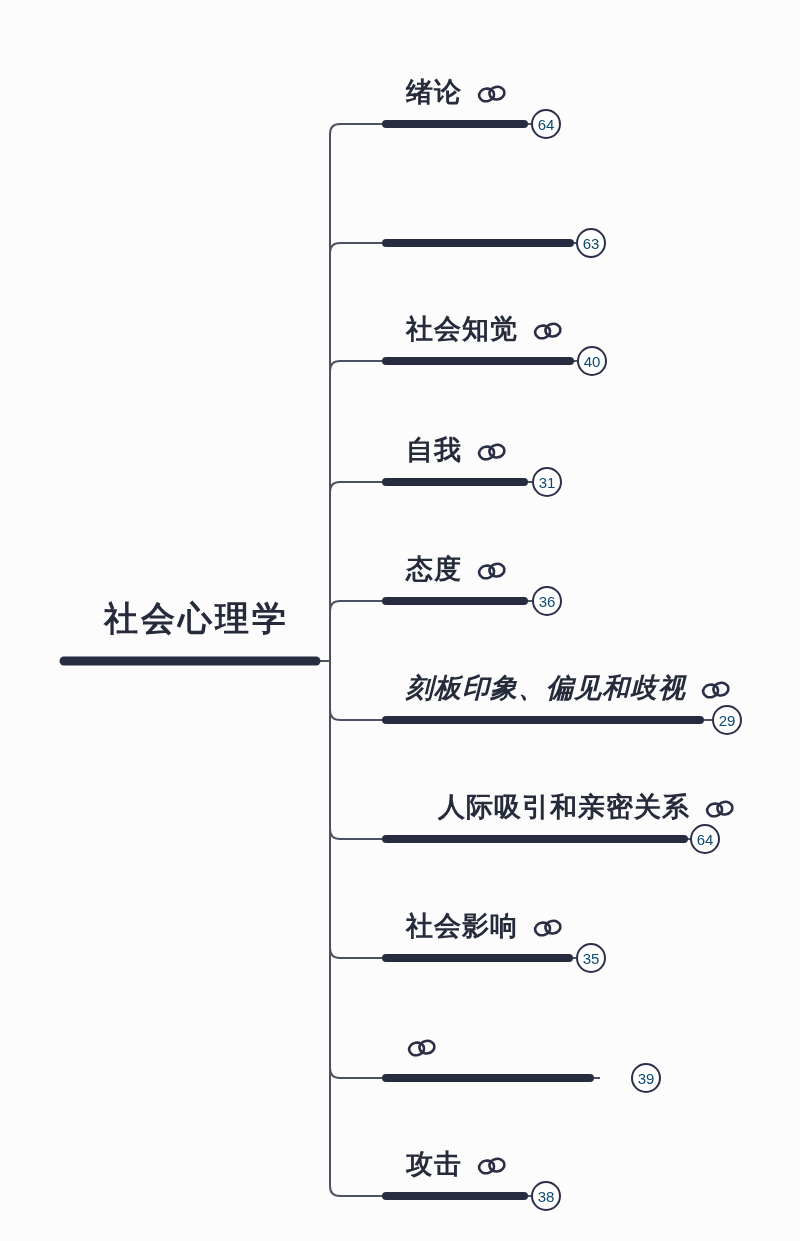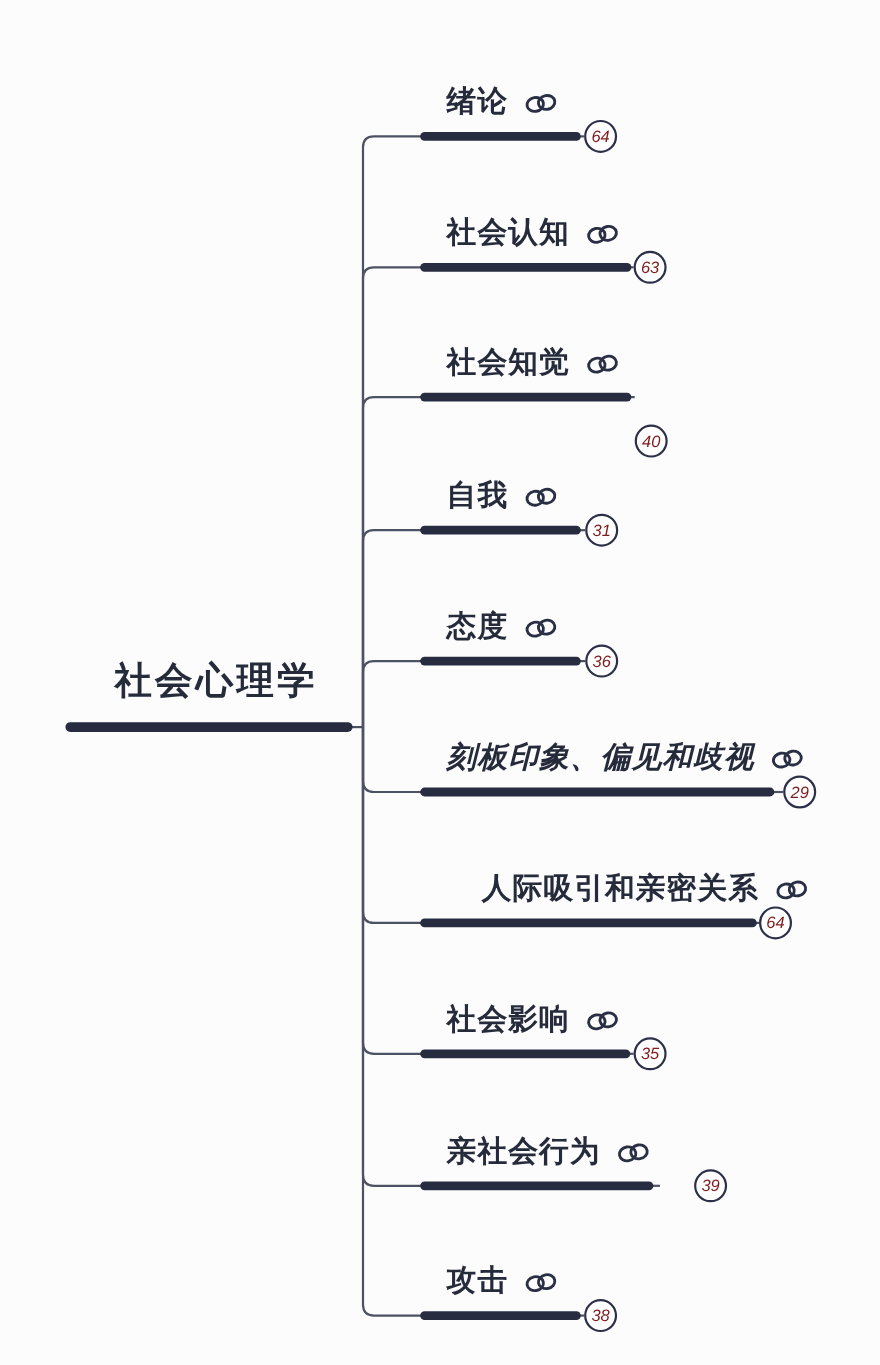--- a/index.html
+++ b/index.html
@@ -64,23 +64,22 @@
     border-radius: 50%;
     background: #ffffff;
     display: flex;
     align-items: center;
     justify-content: center;
     z-index: 2;
     cursor: pointer;
   }
   .badge span {
     font-size: 15px;
-    color: #7f1d1d;
+    color: #0c4a6e;
     line-height: 1;
-    font-style: italic;
   }
 </style>
 </head>
 <body>
 
 <div class="canvas">
 
   <svg class="links" width="800" height="1241" viewBox="0 0 800 1241">
 
     <g stroke="#4d5263" stroke-width="2" fill="none">
@@ -137,47 +136,36 @@
             <ellipse cx="10.5" cy="11" rx="7.5" ry="6.3"></ellipse>
             <ellipse cx="21" cy="11" rx="7.5" ry="6.3"></ellipse>
           </g>
         </svg>
     </span>
   </div>
   <div class="badge" style="left:531px; top:109px;">
     <span>64</span>
   </div>
 
-  <div class="topic" style="left:406px; top:194px;">
-    <span class="t-label">社会认知</span>
-    <span class="link-ic">
-      <svg width="32" height="22" viewBox="0 0 32 22" fill="none">
-          <g transform="rotate(-10 16 11)" stroke="#2a2f45" stroke-width="2.6">
-            <ellipse cx="10.5" cy="11" rx="7.5" ry="6.3"></ellipse>
-            <ellipse cx="21" cy="11" rx="7.5" ry="6.3"></ellipse>
-          </g>
-        </svg>
-    </span>
-  </div>
   <div class="badge" style="left:576px; top:228px;">
     <span>63</span>
   </div>
 
   <div class="topic" style="left:406px; top:312px;">
     <span class="t-label">社会知觉</span>
     <span class="link-ic">
       <svg width="32" height="22" viewBox="0 0 32 22" fill="none">
           <g transform="rotate(-10 16 11)" stroke="#2a2f45" stroke-width="2.6">
             <ellipse cx="10.5" cy="11" rx="7.5" ry="6.3"></ellipse>
             <ellipse cx="21" cy="11" rx="7.5" ry="6.3"></ellipse>
           </g>
         </svg>
     </span>
   </div>
-  <div class="badge" style="left:577px; top:346px;margin-top:40px;">
+  <div class="badge" style="left:577px; top:346px;">
     <span>40</span>
   </div>
 
   <div class="topic" style="left:406px; top:433px;">
     <span class="t-label">自我</span>
     <span class="link-ic">
       <svg width="32" height="22" viewBox="0 0 32 22" fill="none">
           <g transform="rotate(-10 16 11)" stroke="#2a2f45" stroke-width="2.6">
             <ellipse cx="10.5" cy="11" rx="7.5" ry="6.3"></ellipse>
             <ellipse cx="21" cy="11" rx="7.5" ry="6.3"></ellipse>
@@ -243,21 +231,20 @@
             <ellipse cx="21" cy="11" rx="7.5" ry="6.3"></ellipse>
           </g>
         </svg>
     </span>
   </div>
   <div class="badge" style="left:576px; top:943px;">
     <span>35</span>
   </div>
 
   <div class="topic" style="left:406px; top:1029px;">
-    <span class="t-label">亲社会行为</span>
     <span class="link-ic">
       <svg width="32" height="22" viewBox="0 0 32 22" fill="none">
           <g transform="rotate(-10 16 11)" stroke="#2a2f45" stroke-width="2.6">
             <ellipse cx="10.5" cy="11" rx="7.5" ry="6.3"></ellipse>
             <ellipse cx="21" cy="11" rx="7.5" ry="6.3"></ellipse>
           </g>
         </svg>
     </span>
   </div>
   <div class="badge" style="left:631px; top:1063px;">

